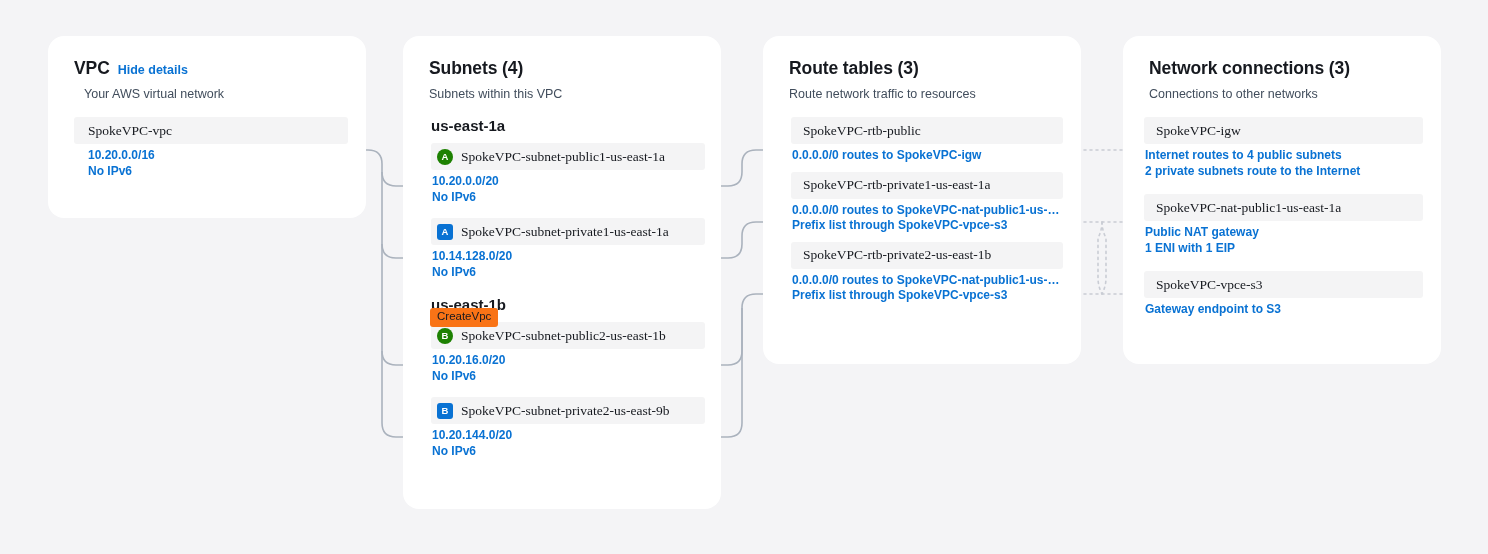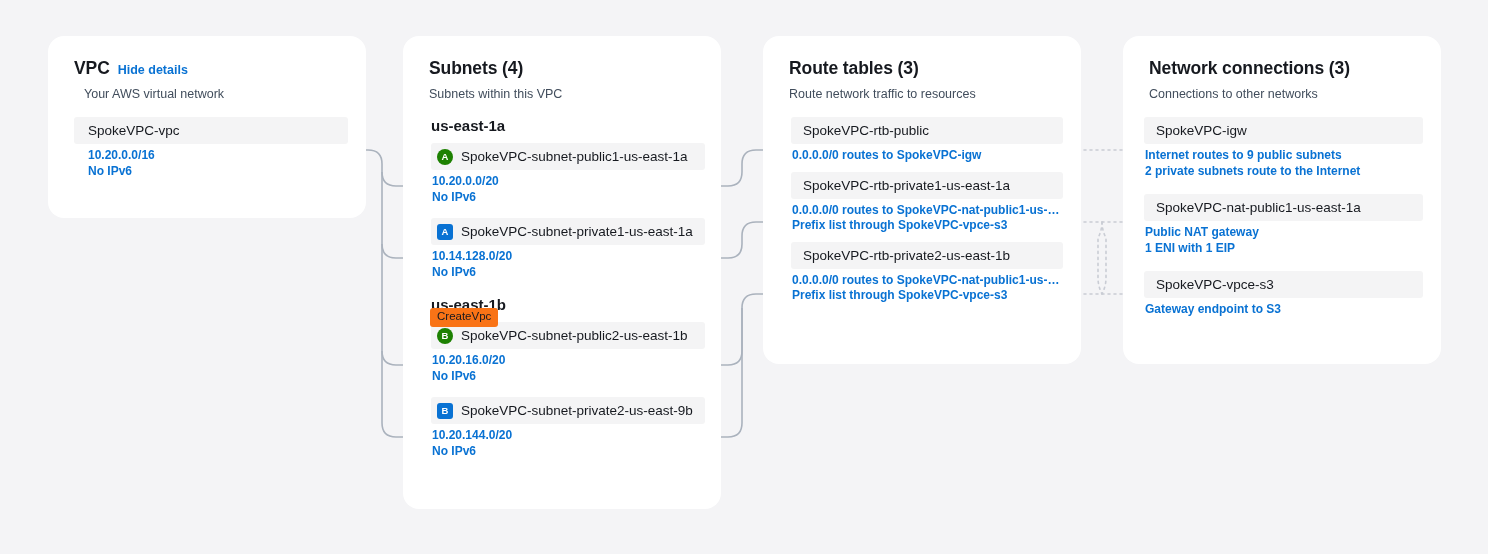--- a/index.html
+++ b/index.html
@@ -90,20 +90,21 @@
     box-sizing: border-box;
     overflow: hidden;
     white-space: nowrap;
   }
   .row-label {
     font-size: 13.5px;
     color: #16191f;
     overflow: hidden;
     white-space: nowrap;
     display: block;
+    font-family: Liberation Serif, serif;
   }
   .row-meta {
     margin-top: 4px;
     padding-left: 0px;
   }
   .meta-line {
     font-size: 12px;
     font-weight: bold;
     color: #0972d3;
     line-height: 15.5px;
@@ -328,21 +329,21 @@
       <span class="panel-title">Network connections (3)</span>
       <div class="panel-sub">Connections to other networks</div>
     </div>
     <div class="rows">
 
       <div class="row-block">
         <div class="row">
           <span class="row-label">SpokeVPC-igw</span>
         </div>
         <div class="row-meta">
-          <div class="meta-line">Internet routes to 9 public subnets</div>
+          <div class="meta-line">Internet routes to 4 public subnets</div>
           <div class="meta-line">2 private subnets route to the Internet</div>
         </div>
       </div>
 
       <div class="row-block">
         <div class="row">
           <span class="row-label">SpokeVPC-nat-public1-us-east-1a</span>
         </div>
         <div class="row-meta">
           <div class="meta-line">Public NAT gateway</div>

